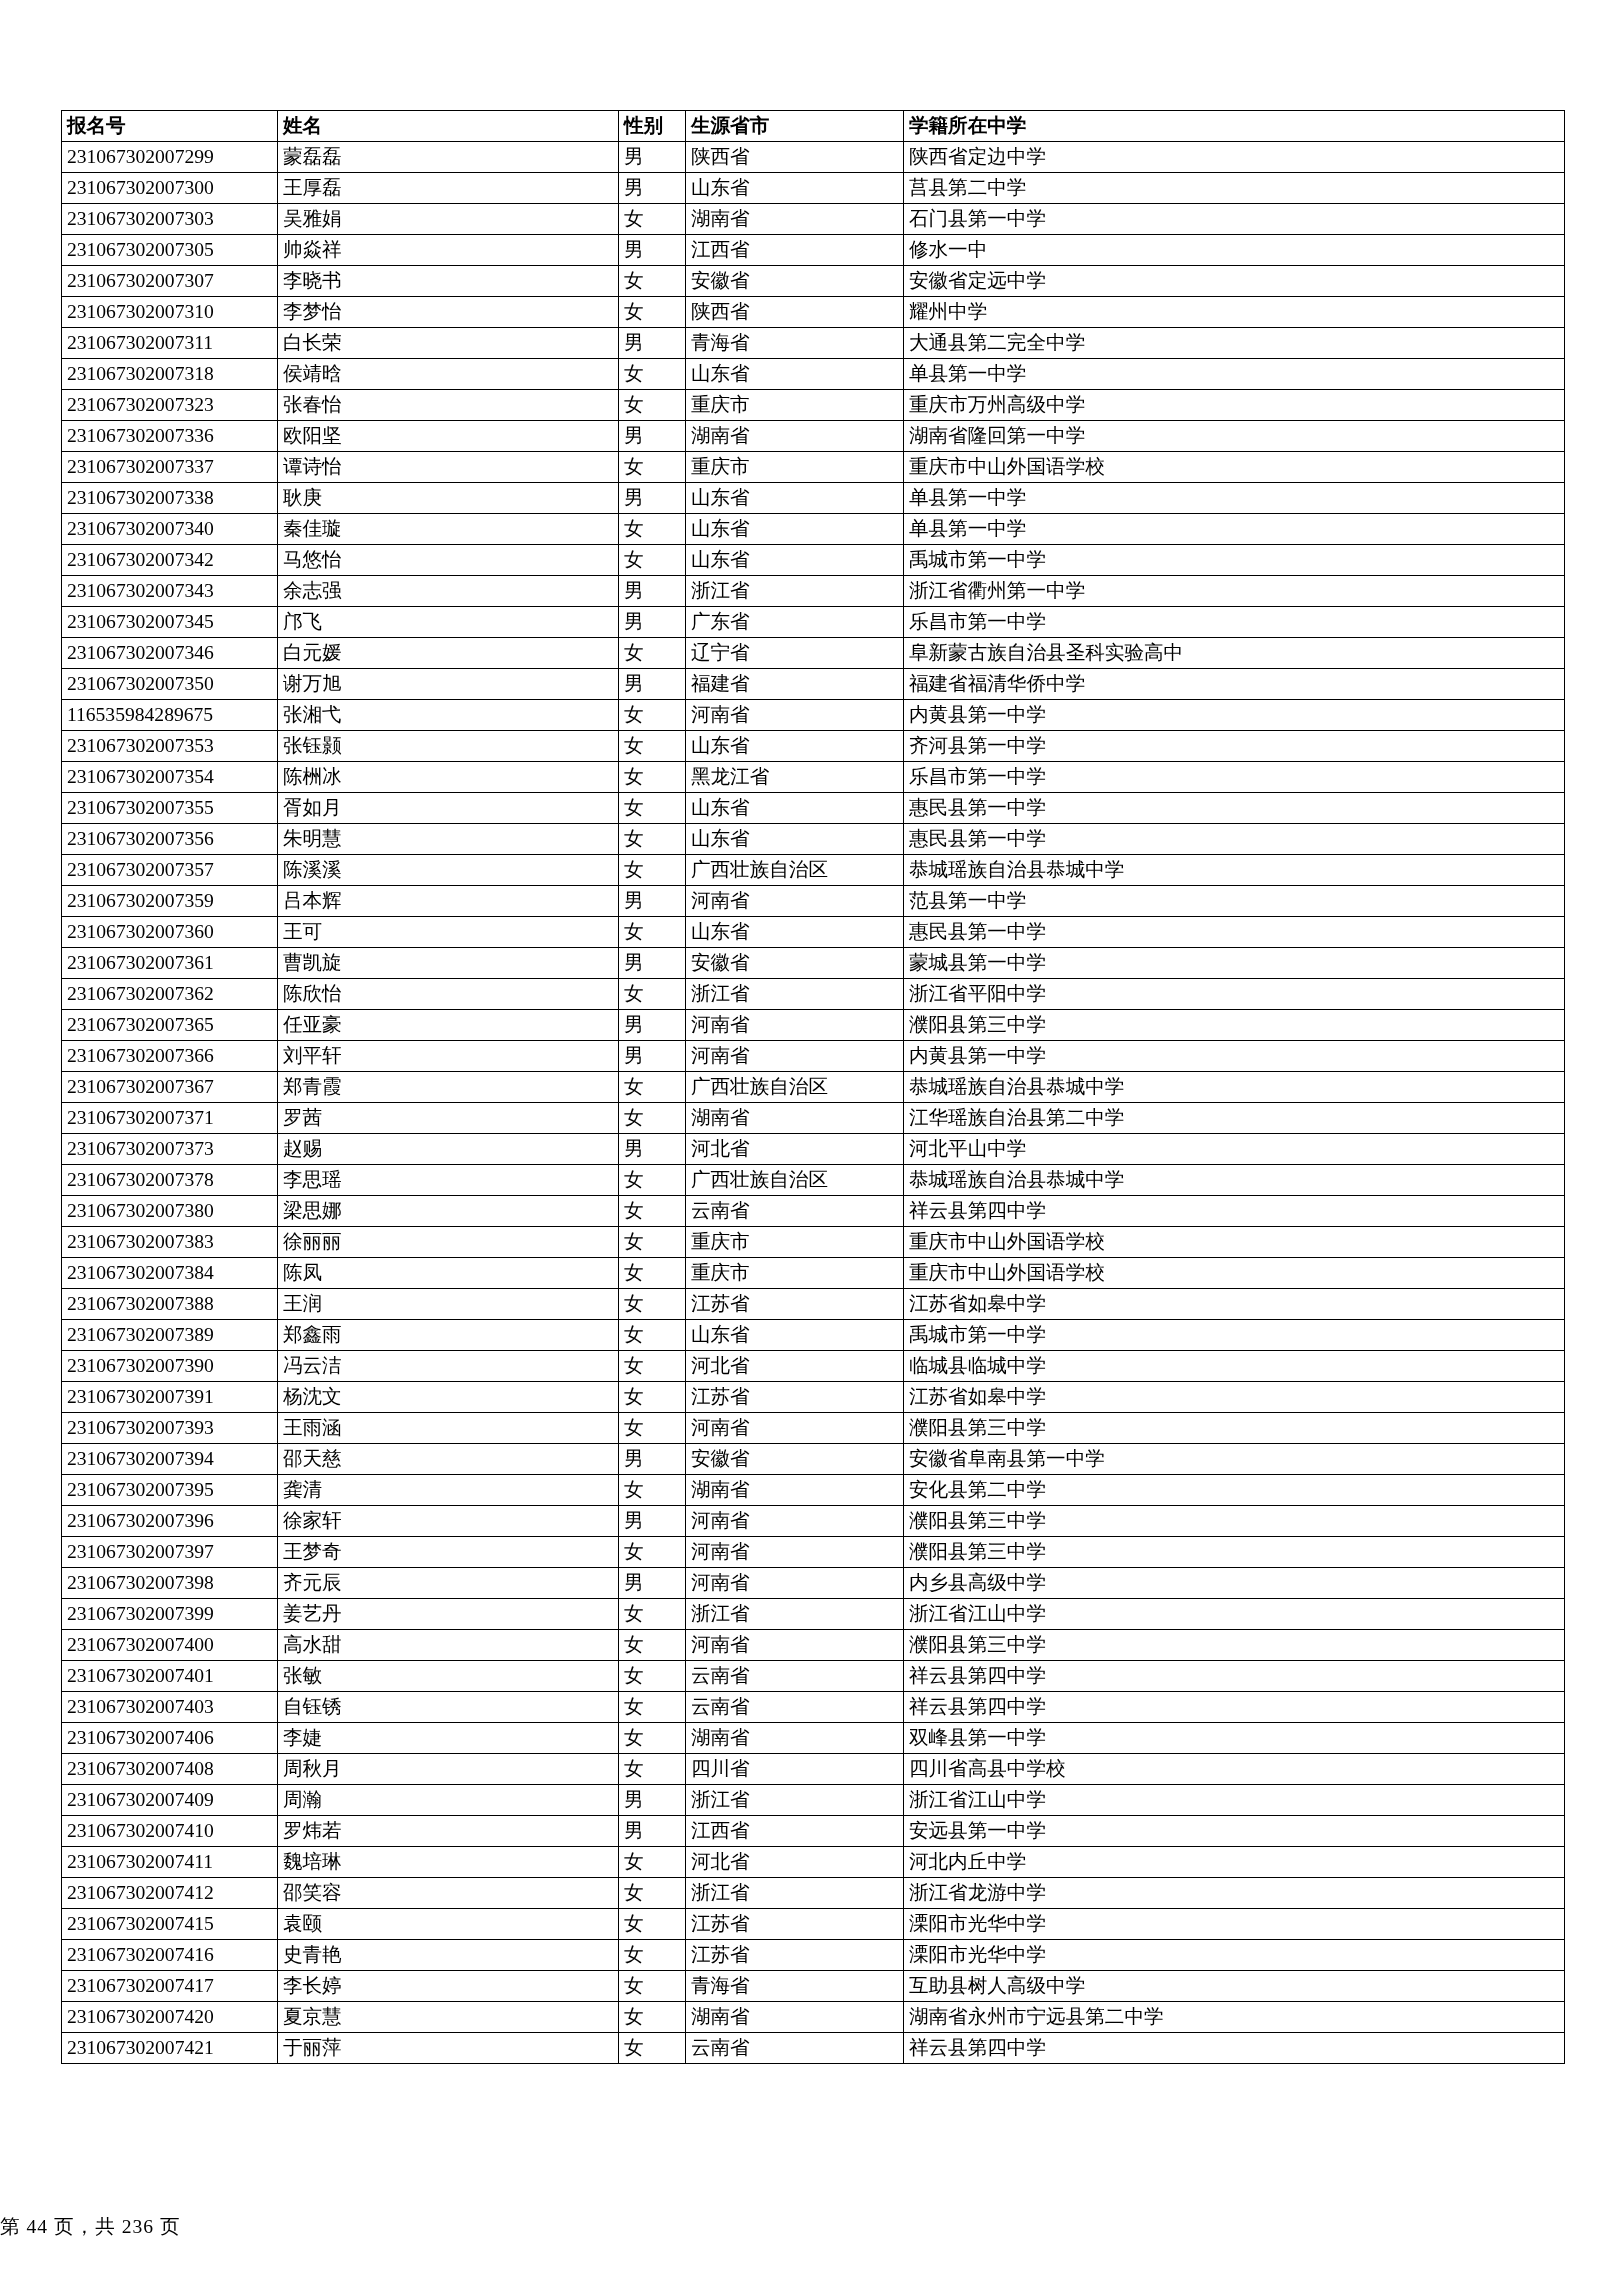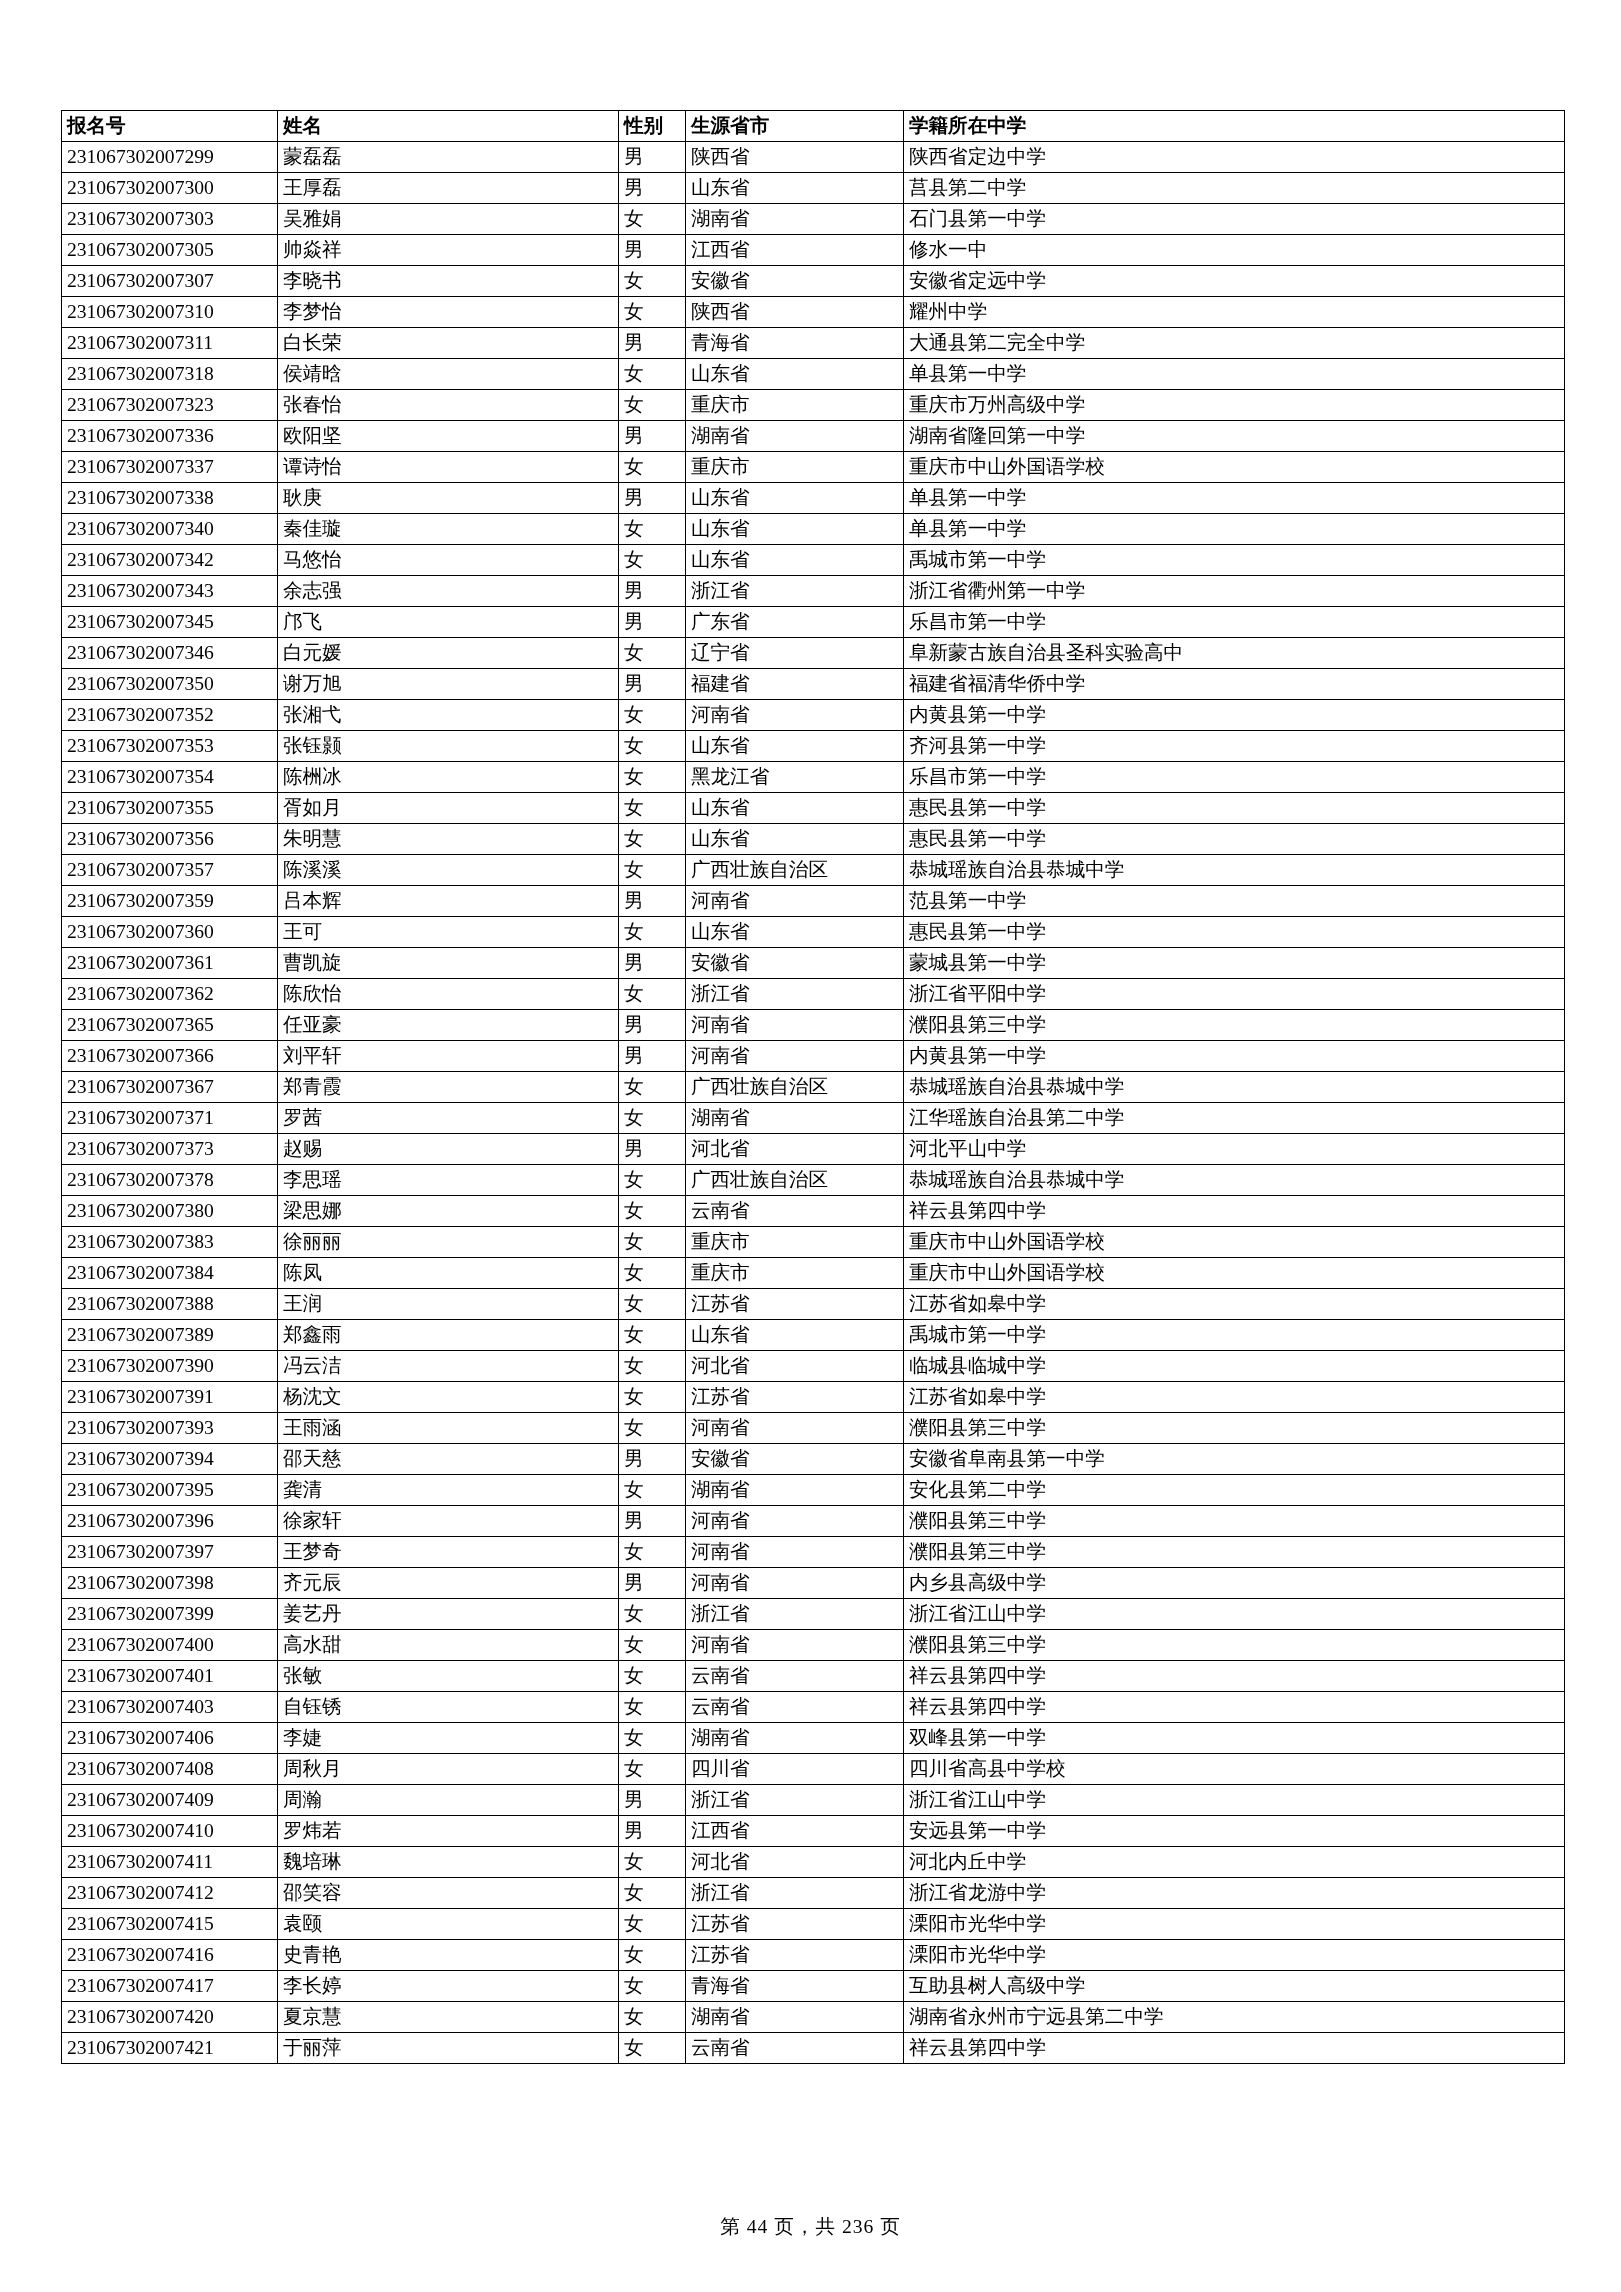--- a/index.html
+++ b/index.html
@@ -41,21 +41,20 @@
     font-weight: normal;
   }
   table.roster th {
     font-weight: bold;
   }
   .footer {
     position: absolute;
     top: 2213px;
     left: 0;
     width: 100%;
-    text-align: center;
     font-size: 19.6px;
     letter-spacing: 1px;
   }
 </style>
 </head>
 <body>
 
 <div class="page">
 
   <table class="roster">
@@ -196,21 +195,21 @@
           <td>阜新蒙古族自治县圣科实验高中</td>
         </tr>
         <tr>
           <td>231067302007350</td>
           <td>谢万旭</td>
           <td>男</td>
           <td>福建省</td>
           <td>福建省福清华侨中学</td>
         </tr>
         <tr>
-          <td>231067302007352</td>
+          <td>116535984289675</td>
           <td>张湘弋</td>
           <td>女</td>
           <td>河南省</td>
           <td>内黄县第一中学</td>
         </tr>
         <tr>
           <td>231067302007353</td>
           <td>张钰颢</td>
           <td>女</td>
           <td>山东省</td>

